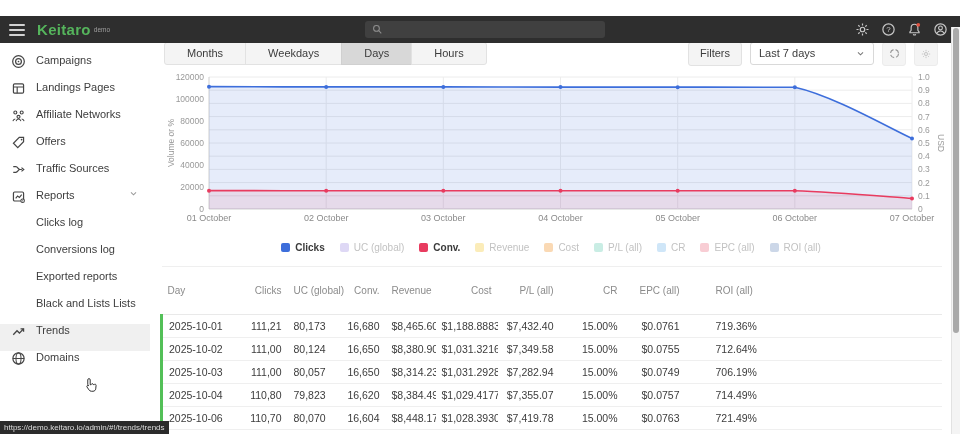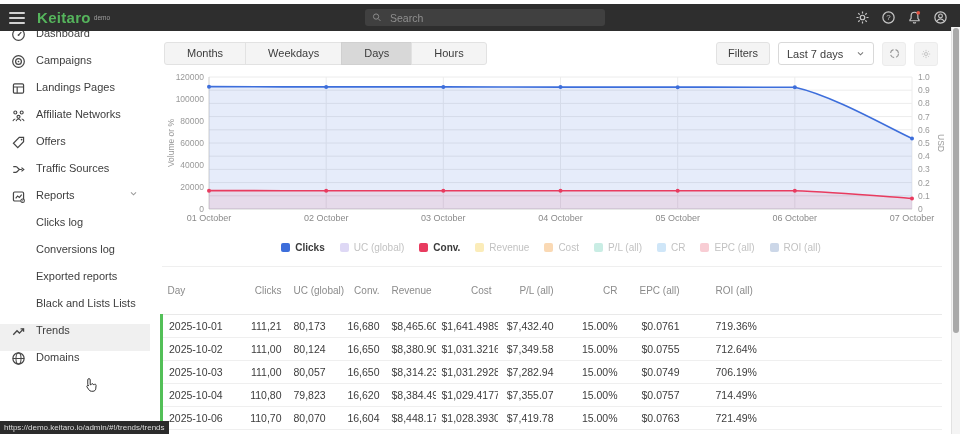--- a/index.html
+++ b/index.html
@@ -1,20 +1,20 @@
 <!DOCTYPE html>
 <html><head>
 <meta charset="utf-8">
 <style>
   html,body{margin:0;padding:0}
   body{width:960px;height:434px;overflow:hidden;position:relative;background:#fff;
        font-family:"Liberation Sans",sans-serif;-webkit-font-smoothing:antialiased}
 
   
-  .topbar{position:absolute;top:4px;left:0;width:960px;height:27px;background:#2e2e2e;
+  .topbar{position:absolute;top:16px;left:0;width:960px;height:27px;background:#2e2e2e;
           display:flex;align-items:center;z-index:30}
   .burger{width:16px;height:12px;margin-left:9px;display:flex;flex-direction:column;
           justify-content:space-between;cursor:pointer}
   .burger i{display:block;height:2px;background:#d2d2d2;border-radius:1px}
   .logo{margin-left:12px;font-size:15px;font-weight:bold;color:#55b45c;letter-spacing:.3px;line-height:1}
   .logo-badge{font-size:6.5px;color:#9f9f9f;margin-left:3px;align-self:flex-start;margin-top:4px}
   .search{position:absolute;left:365px;top:5px;width:240px;height:17px;background:#404040;
           border-radius:3px;display:flex;align-items:center;padding:0 7px;box-sizing:border-box}
   .search input{background:transparent;border:0;outline:none;color:#cfcfcf;font-size:10.5px;
           width:100%;margin-left:6px;font-family:"Liberation Sans",sans-serif}
@@ -33,24 +33,24 @@
 
   
   .main{position:absolute;top:27px;left:150px;right:8px;bottom:0;background:#fff;overflow:hidden}
   .toolbar{display:flex;align-items:center;margin:15px 14px 6px 14px;height:23px}
   .tabs{display:flex}
   .tab{font-size:11px;color:#3c3c3c;background:#f4f4f4;border:1px solid #e2e2e2;
        padding:4px 22px;margin-left:-1px;cursor:pointer;line-height:13px}
   .tab:first-child{border-radius:3px 0 0 3px;margin-left:0}
   .tab:last-child{border-radius:0 3px 3px 0}
   .tab.active{background:#d8d8d8;border-color:#d0d0d0}
-  .tb-right{margin-left:auto;display:flex;align-items:center;gap:8px}
+  .tb-right{margin-left:auto;display:flex;gap:8px}
   .btn-filters{font-size:11px;color:#3c3c3c;background:#f4f4f4;border:1px solid #e2e2e2;
        border-radius:3px;padding:4px 11px;cursor:pointer;line-height:13px}
-  .range{display:flex;align-items:center;justify-content:space-between;width:96px;height:23px;
+  .range{display:flex;align-items:center;justify-content:space-between;width:124px;height:23px;
        background:#fff;border:1px solid #d9d9d9;border-radius:3px;padding:0 8px;box-sizing:border-box;
        font-size:11px;color:#3c3c3c;cursor:pointer}
   .icon-btn{width:22px;height:22px;background:#f4f4f4;border:1px solid #ececec;border-radius:3px;
        display:flex;align-items:center;justify-content:center;cursor:pointer}
 
   .chart-wrap{margin-left:14px}
   .legend{display:flex;justify-content:center;gap:15px;margin-top:7px}
   .leg-item{display:flex;align-items:center;gap:5px;font-size:10px;cursor:pointer}
   .leg-sw{width:9px;height:9px;border-radius:2px}
   .leg-item.on{color:#3a3a3a;font-weight:bold}
@@ -88,21 +88,20 @@
     </div>
   <div style="display:flex">
     <div class="logo">Keitaro</div>
     <div class="logo-badge">demo</div>
   </div>
   <div class="search">
     <svg width="11" height="11" viewBox="0 0 16 16">
       <circle cx="6.5" cy="6.5" r="4.2" fill="none" stroke="#8f8f8f" stroke-width="1.5"></circle>
       <line x1="9.8" y1="9.8" x2="13.5" y2="13.5" stroke="#8f8f8f" stroke-width="1.5"></line>
     </svg>
-    <input placeholder="Search" style="">
   </div>
   <div class="top-icons">
     <svg class="tico" viewBox="0 0 16 16">
       <circle cx="8" cy="8" r="2.4" fill="none" stroke="#c8c8c8" stroke-width="1.3"></circle>
       <path d="M8 1.6v2.2M8 12.2v2.2M1.6 8h2.2M12.2 8h2.2M3.5 3.5l1.5 1.5M11 11l1.5 1.5M12.5 3.5L11 5M5 11l-1.5 1.5" stroke="#c8c8c8" stroke-width="1.3" fill="none"></path>
     </svg>
     <svg class="tico" viewBox="0 0 16 16">
       <circle cx="8" cy="8" r="6" fill="none" stroke="#c8c8c8" stroke-width="1.3"></circle>
       <text x="8" y="11" font-size="8.5" fill="#c8c8c8" text-anchor="middle" font-family="Liberation Sans, sans-serif">?</text>
     </svg>
@@ -371,21 +370,21 @@
           <th class="c-roi">ROI (all)</th>
         </tr>
       </thead>
     <tbody id="tbody">
         <tr class="r">
           <td class="c-day">2025-10-01</td>
           <td class="c-num">111,21</td>
           <td class="c-num">80,173</td>
           <td class="c-num">16,680</td>
           <td class="c-num">$8,465.60</td>
-          <td class="c-num">$1,641.4989</td>
+          <td class="c-num">$1,188.8883</td>
           <td class="c-num pos">$7,432.40</td>
           <td class="c-num">15.00%</td>
           <td class="c-num">$0.0761</td>
           <td class="c-roi pos">719.36%</td>
         </tr>
         <tr class="r">
           <td class="c-day">2025-10-02</td>
           <td class="c-num">111,00</td>
           <td class="c-num">80,124</td>
           <td class="c-num">16,650</td>

